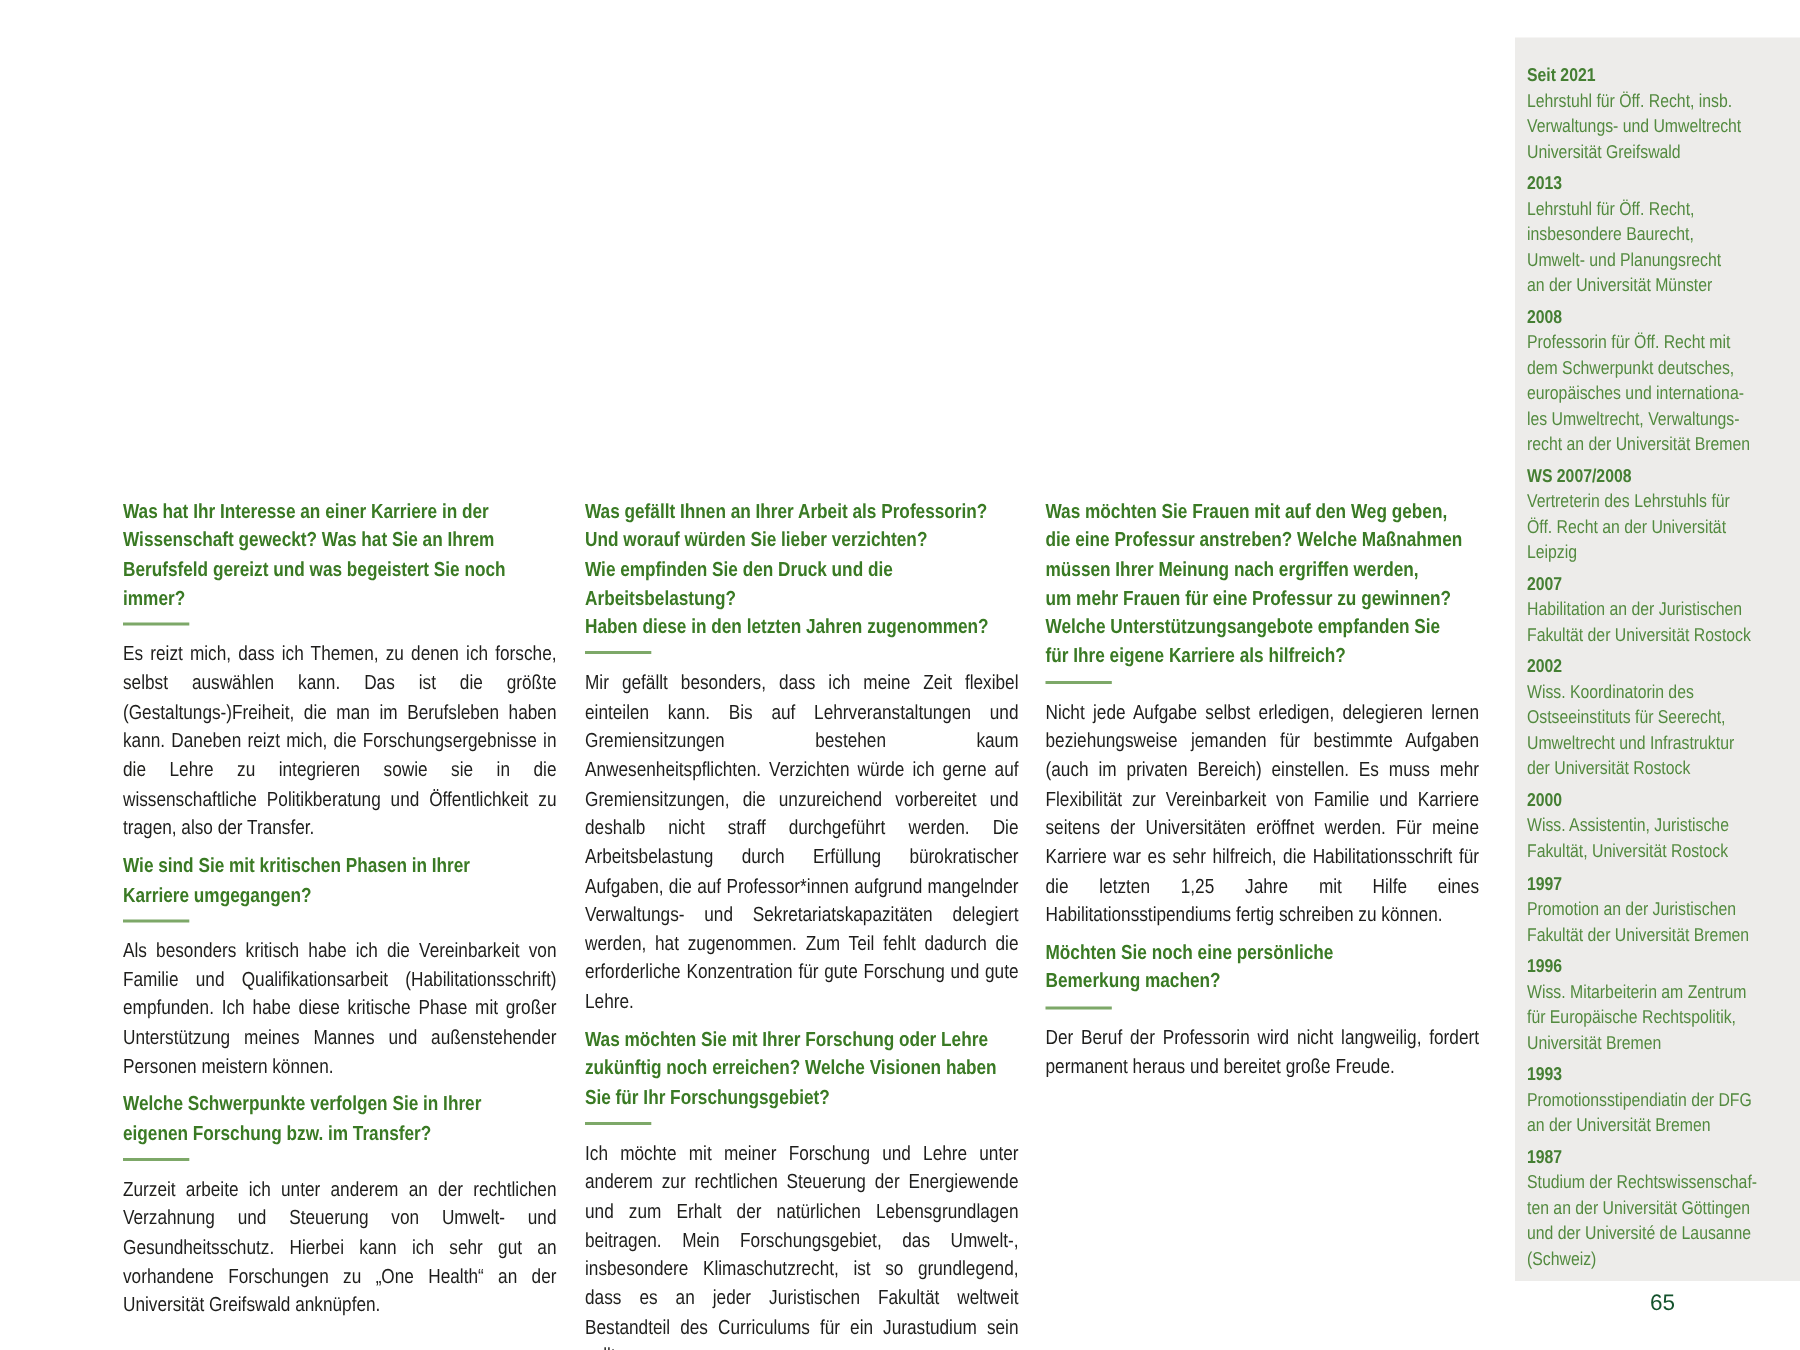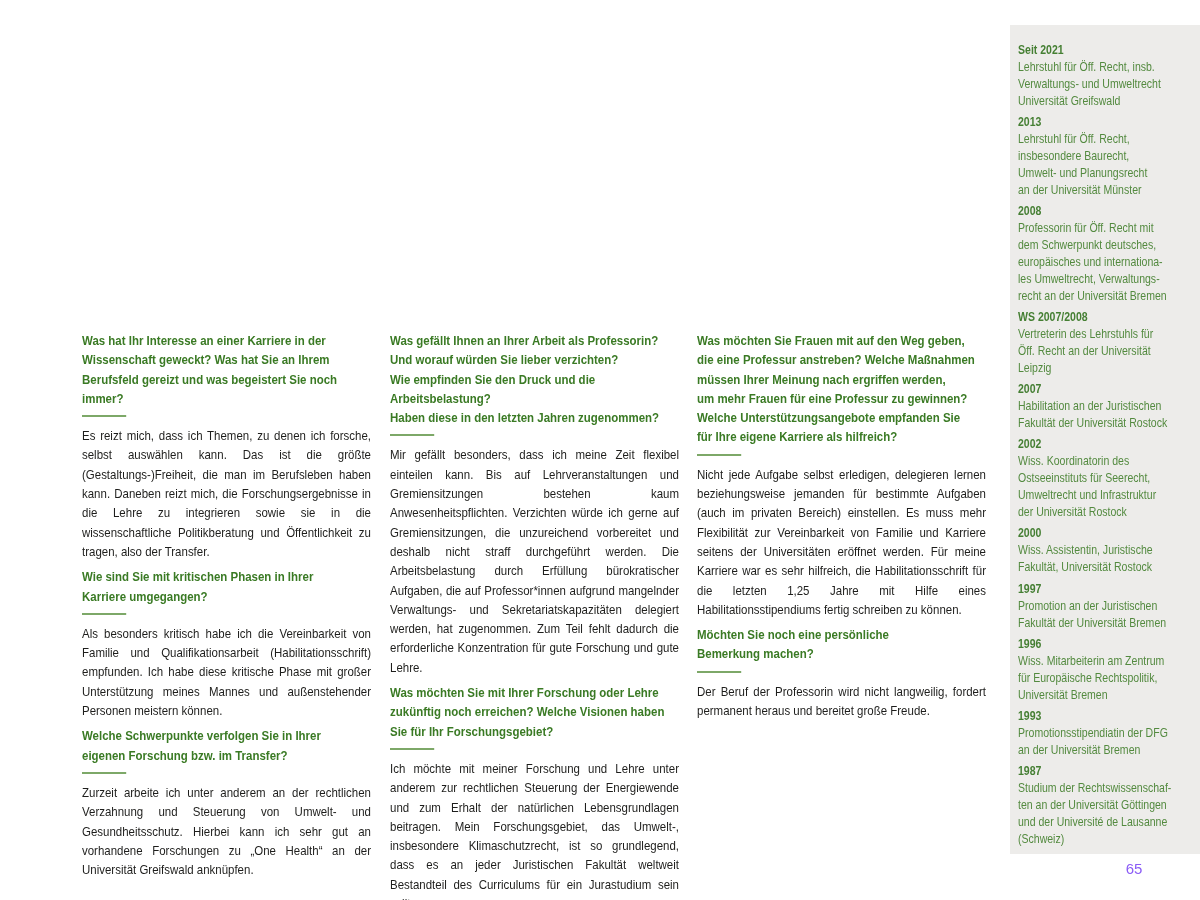--- a/index.html
+++ b/index.html
@@ -75,23 +75,23 @@
     line-height: 16.9px;
     color: #538a3f;
     white-space: pre-line;
   }
 
   
   .page-number {
     position: absolute;
     left: 1100px; top: 860px;
     width: 68px;
-    text-align: center;
+    text-align: left;
     font-size: 15px;
-    color: #8b5cf6;
+    color: #14532d;
   }
 </style>
 </head>
 <body>
 
 <div class="page">
 
   <div class="col col-1">
     <div class="qa-block">
       <h3 class="question">Was hat Ihr Interesse an einer Karriere in der

